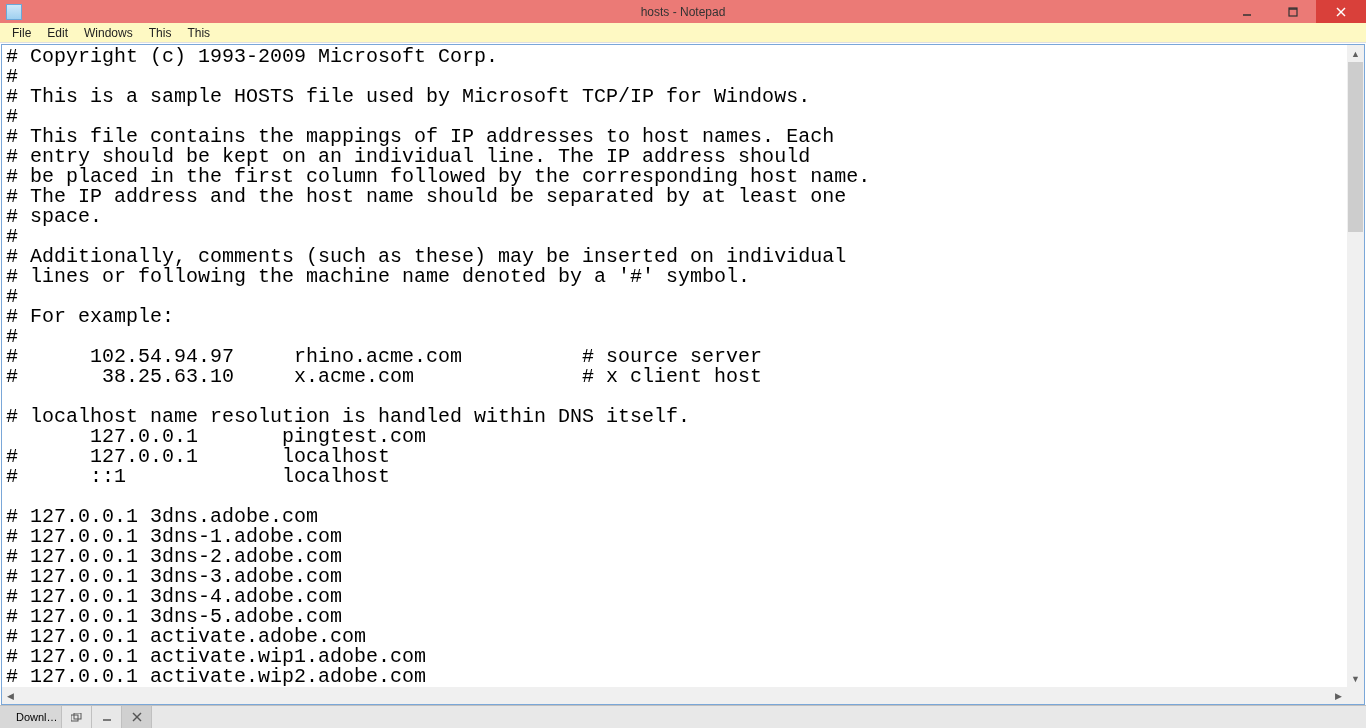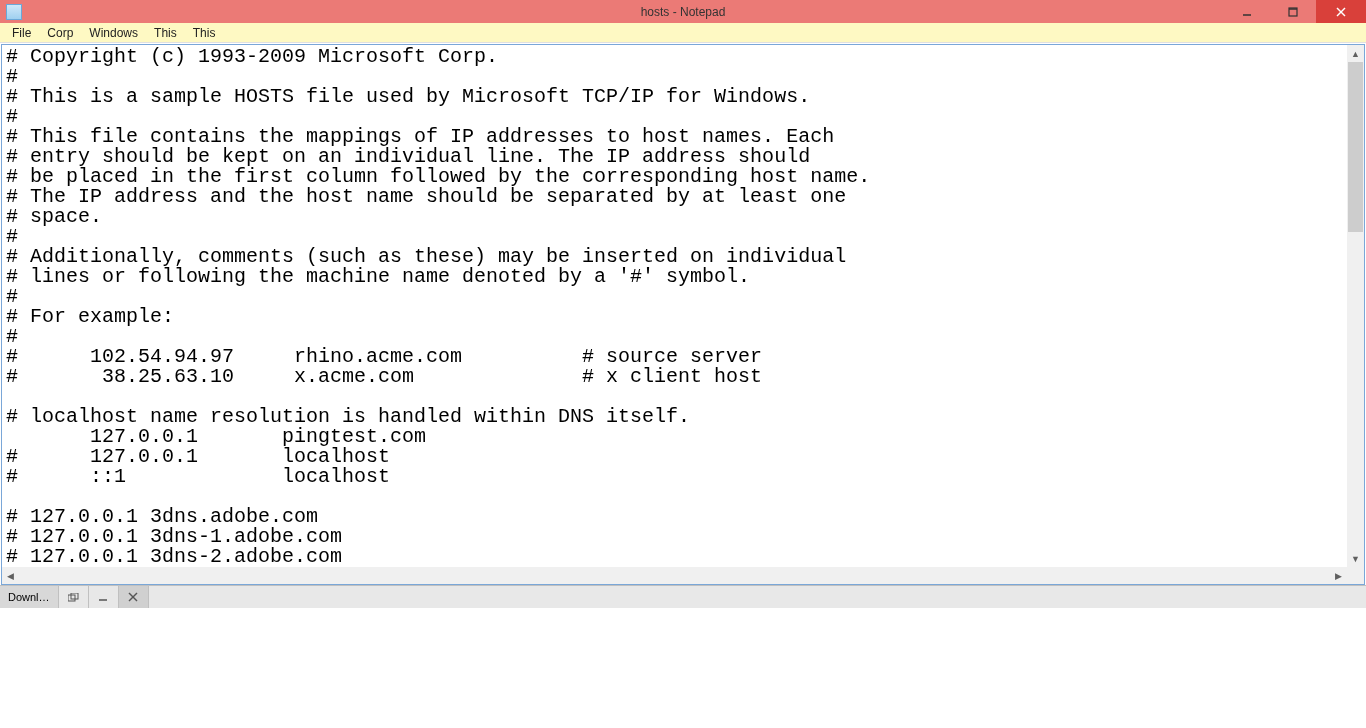--- a/index.html
+++ b/index.html
@@ -1,17 +1,17 @@
 <!DOCTYPE html>
 <html><head>
 <meta charset="utf-8">
 <style>
   * { margin: 0; padding: 0; box-sizing: border-box; }
   html, body { width: 1366px; height: 728px; overflow: hidden; font-family: "Segoe UI", Tahoma, sans-serif; font-size: 12px; background: #fff; }
-  .window { width: 1366px; height: 608px; display: flex; flex-direction: column; border-radius: 8px; }
+  .window { width: 1366px; height: 728px; display: flex; flex-direction: column; border-radius: 8px; }
   .titlebar { height: 23px; background: #eb7a76; display: flex; align-items: center; position: relative; color: #333; }
   .titlebar .app-icon { width: 16px; height: 16px; margin-left: 6px; background: linear-gradient(#cfe8f9,#9fd0f0); border: 1px solid #6aa8d8; }
   .titlebar .title { position:absolute; left:50%; transform:translateX(-50%); font-size:12px; color:#333; }
   .win-controls { margin-left:auto; display:flex; height:100%; }
   .win-btn { width:46px; height:100%; display:flex; align-items:center; justify-content:center; color:#333; }
   .win-btn.close { background:#d9403a; color:#fff; width:50px; }
   .win-btn svg { width:10px; height:10px; }
   .menubar { height:20px; background:#fef9c3; border-bottom:1px solid #e0e0e0; display:flex; align-items:center; padding-left:4px; font-size:12px; color:#222; }
   .menu-item { padding: 2px 8px; cursor:default; }
   .editor-wrap { flex:1; position:relative; border:1px solid #7aa7d8; border-top:1px solid #7aa7d8; margin:1px 1px 0 1px; overflow:hidden; }
@@ -20,21 +20,21 @@
   .vscroll .thumb { position:absolute; left:1px; right:1px; top:17px; height:170px; background:#cdcdcd; }
   .vscroll .arrow { position:absolute; left:0; right:0; height:17px; display:flex; align-items:center; justify-content:center; color:#606060; font-size:9px;}
   .vscroll .arrow.up { top:0; }
   .vscroll .arrow.down { bottom:0; }
   .hscroll { position:absolute; left:0; right:17px; bottom:0; height:17px; background:#f0f0f0; }
   .hscroll .arrow { position:absolute; top:0; bottom:0; width:17px; display:flex; align-items:center; justify-content:center; color:#606060; font-size:9px;}
   .hscroll .arrow.left { left:0; }
   .hscroll .arrow.right { right:0; }
   .corner { position:absolute; right:0; bottom:0; width:17px; height:17px; background:#f0f0f0; }
   .taskbar { height:23px; background:#e8e8e8; border-top:1px solid #c0c0c0; display:flex; align-items:stretch; font-size:11px; }
-  .task-btn { display:flex; align-items:center; padding:0 8px; background:#d8d8d8; border-right:1px solid #c0c0c0; max-width:62px; overflow:hidden; white-space:nowrap; text-overflow:ellipsis; }
+  .task-btn { display:flex; align-items:center; padding:0 16px; background:#d8d8d8; border-right:1px solid #c0c0c0; max-width:62px; overflow:hidden; white-space:nowrap; text-overflow:ellipsis; }
   .task-sys { display:flex; align-items:center; }
   .task-sys .sysbtn { width:30px; height:100%; display:flex; align-items:center; justify-content:center; border-right:1px solid #c0c0c0; color:#555; }
   .task-sys .sysbtn.close-btn { background:#d0d0d0; }
 </style>
 </head>
 <body>
 
 <div class="window">
 
   <div class="titlebar">
@@ -56,21 +56,21 @@
         <svg viewBox="0 0 10 10">
             <line x1="1" y1="1" x2="9" y2="9" stroke="#fff" stroke-width="1.5"></line>
             <line x1="9" y1="1" x2="1" y2="9" stroke="#fff" stroke-width="1.5"></line>
           </svg>
       </div>
     </div>
   </div>
 
   <div class="menubar">
     <div class="menu-item">File</div>
-    <div class="menu-item">Corp</div>
+    <div class="menu-item">Edit</div>
     <div class="menu-item">Windows</div>
     <div class="menu-item">This</div>
     <div class="menu-item">This</div>
   </div>
 
   <div class="editor-wrap">
     <div class="editor"># Copyright (c) 1993-2009 Microsoft Corp.
 #
 # This is a sample HOSTS file used by Microsoft TCP/IP for Windows.
 #

